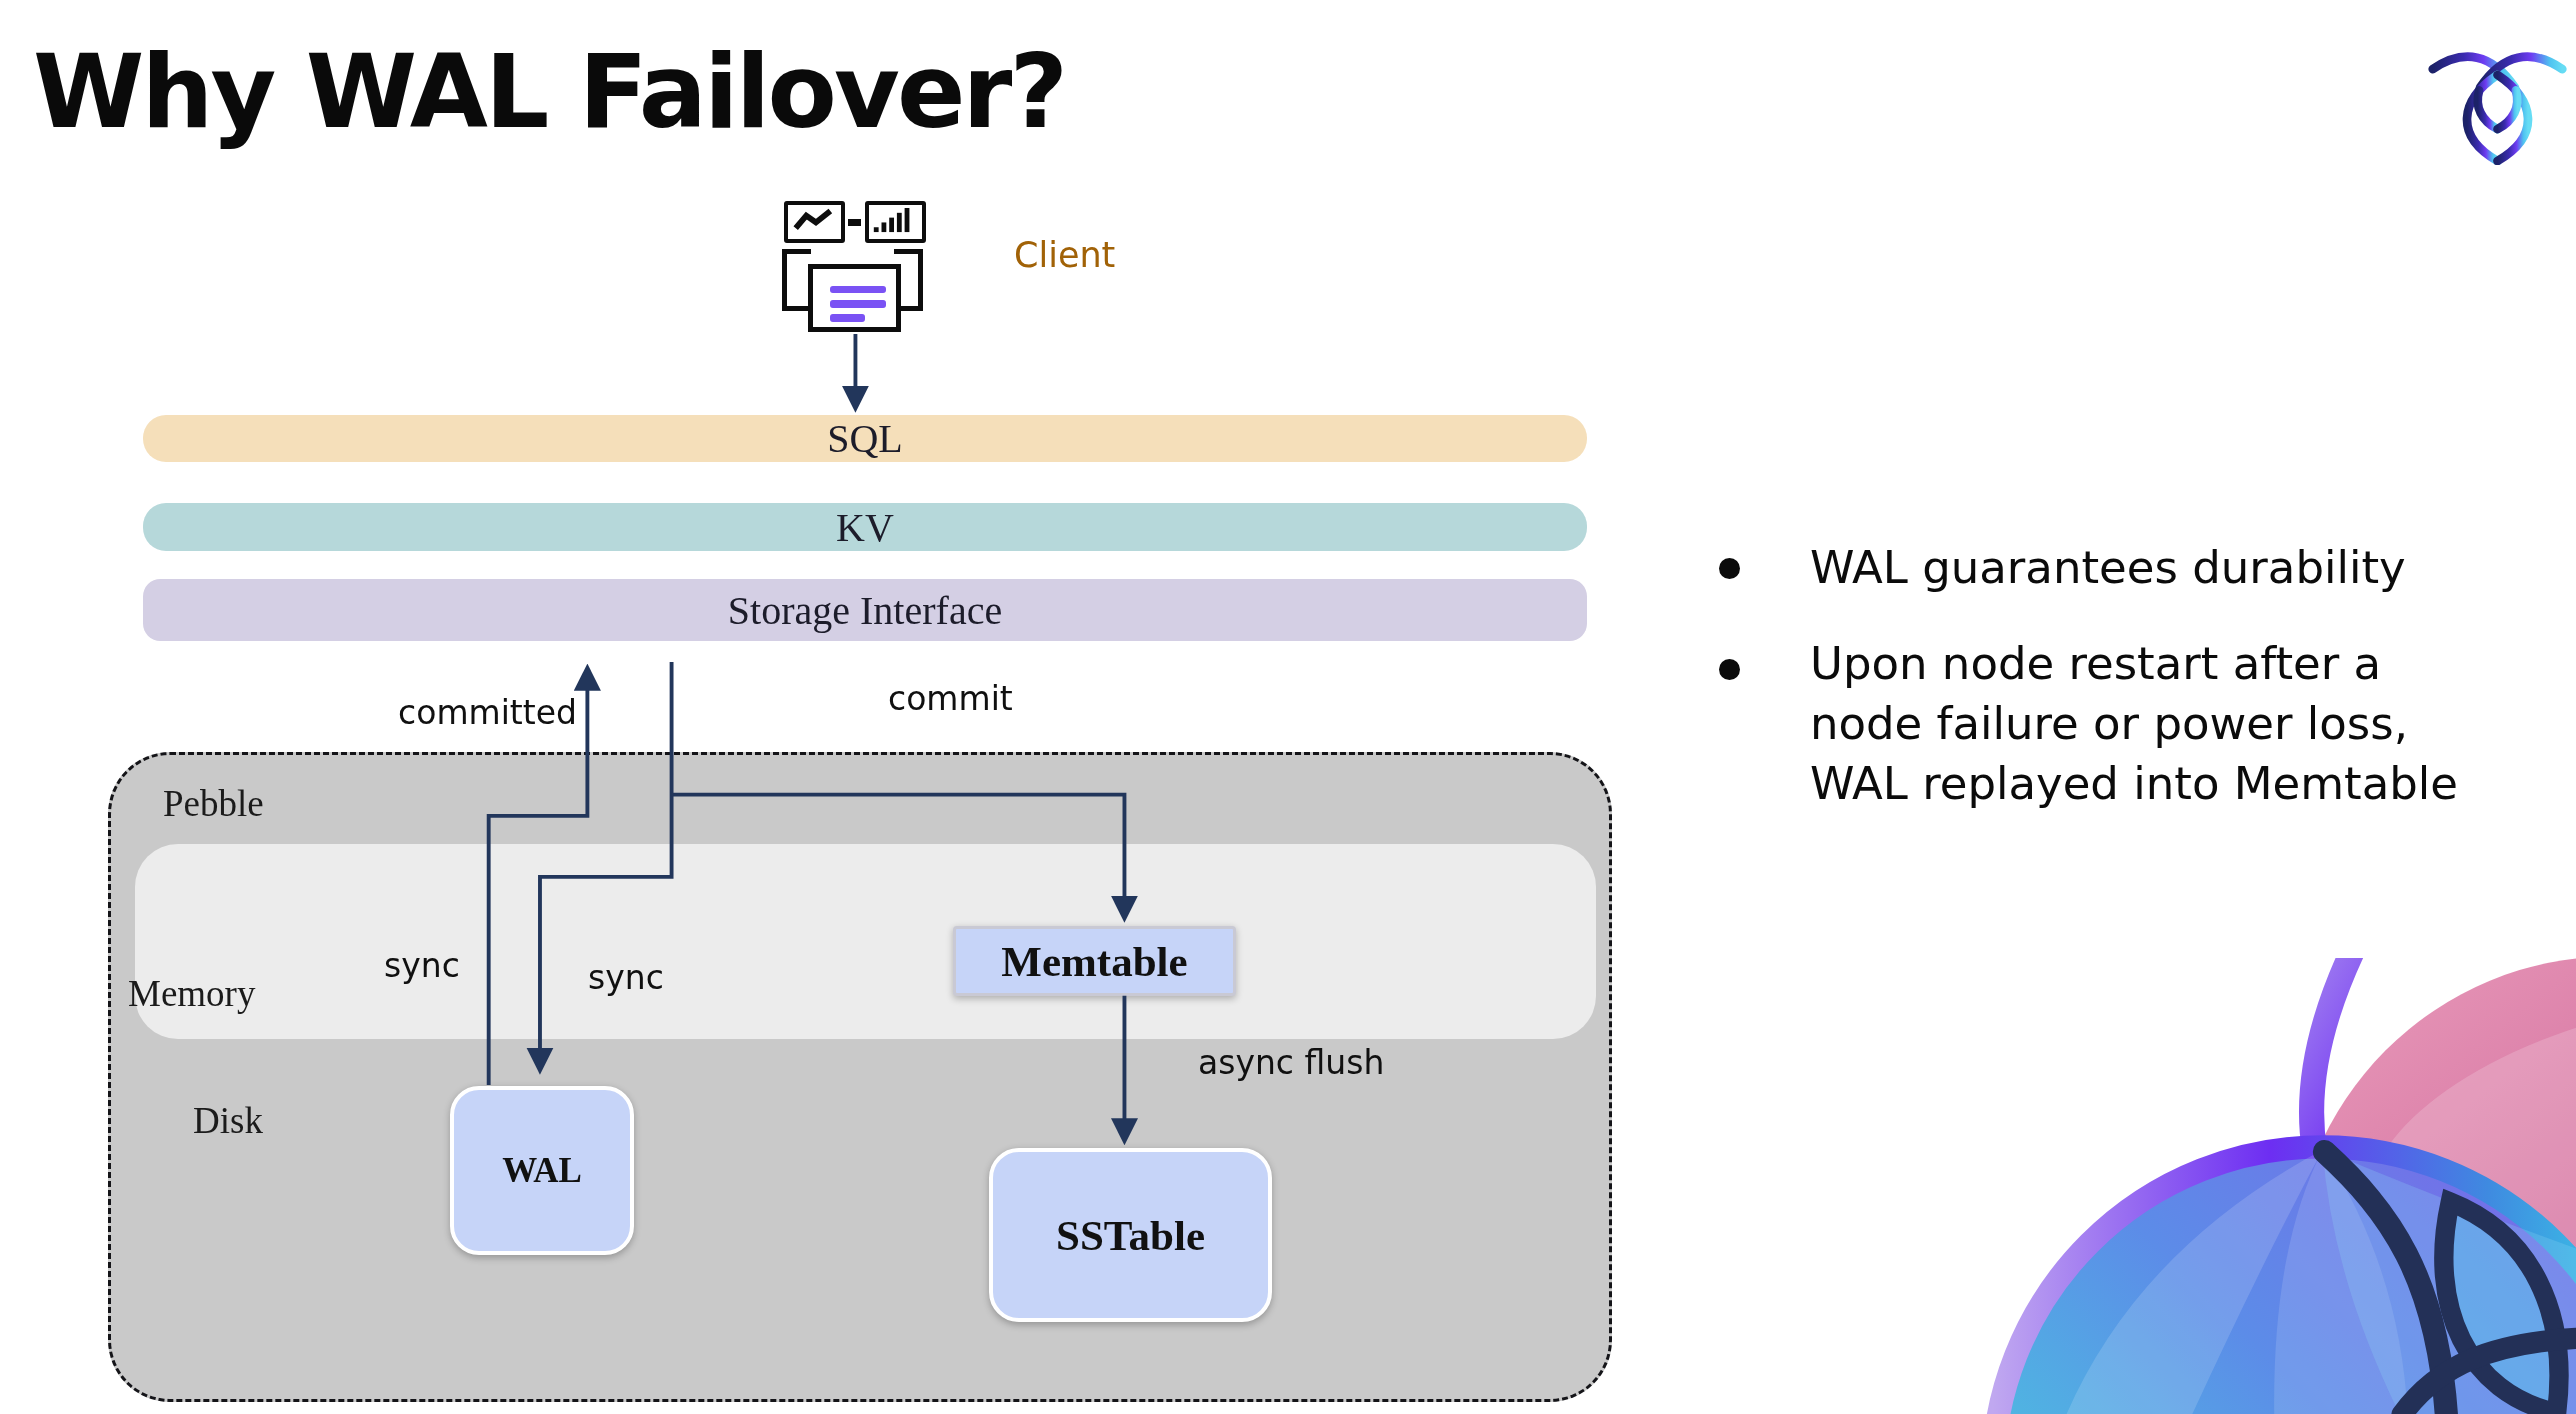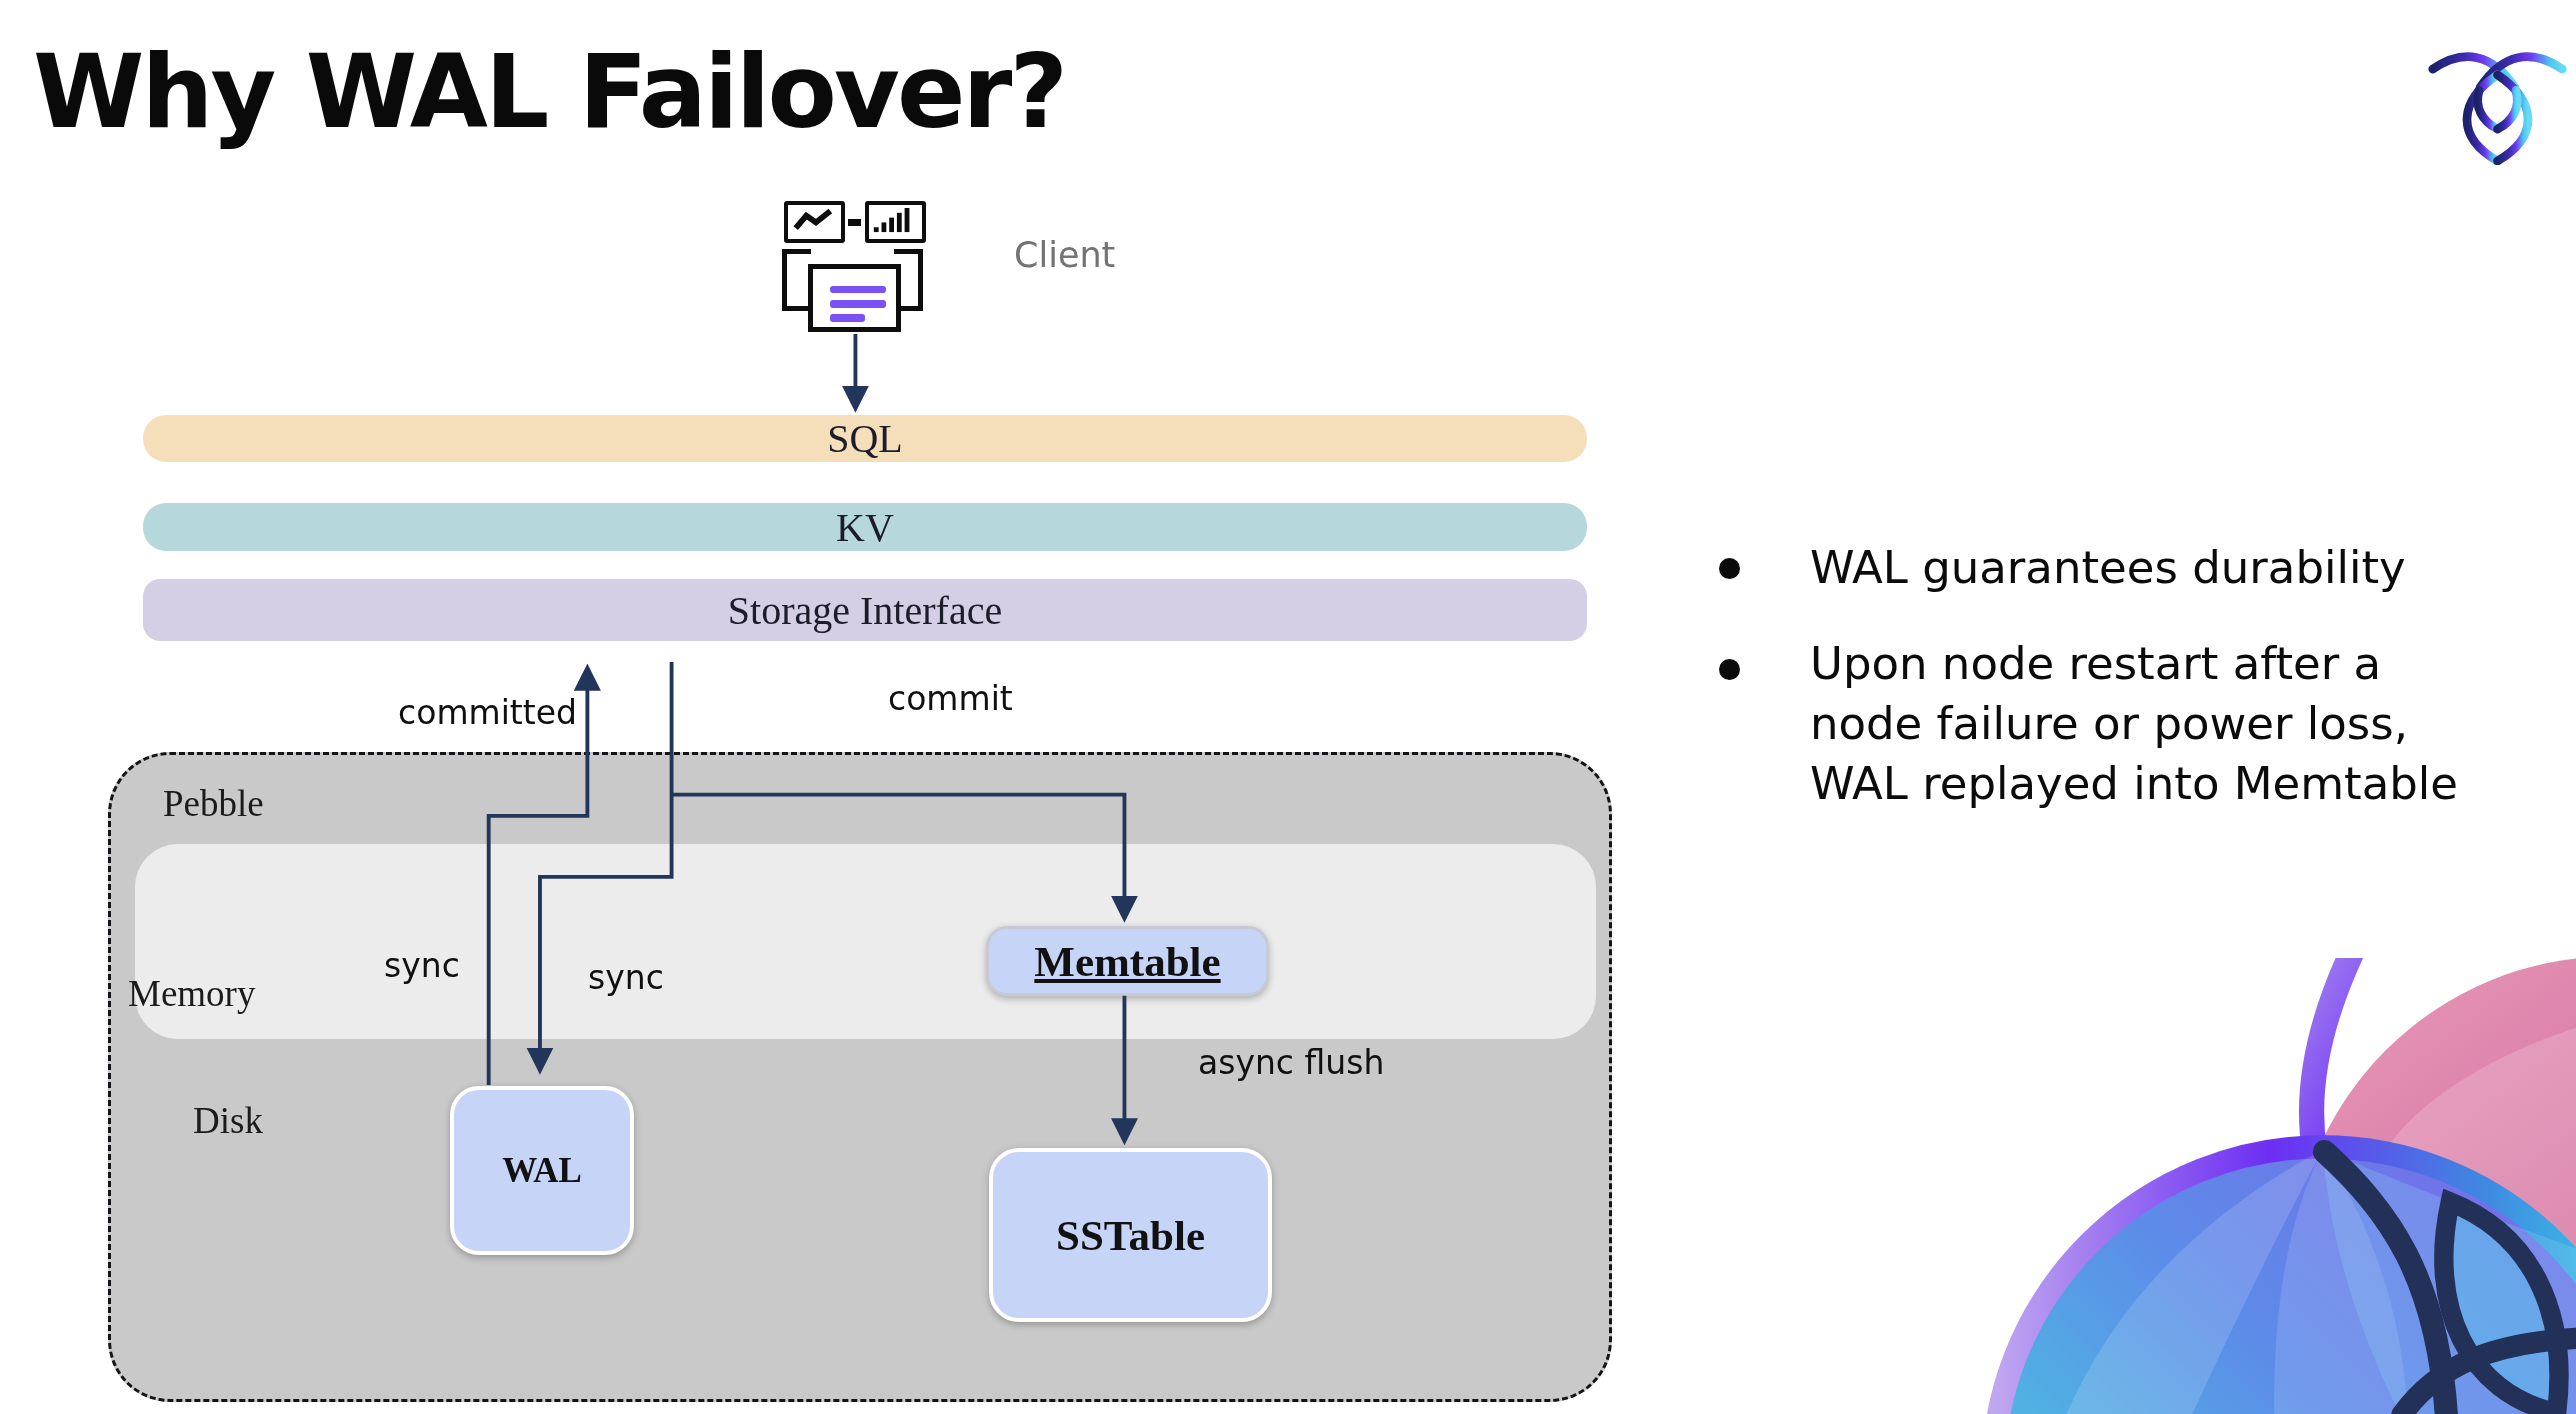--- a/index.html
+++ b/index.html
@@ -21,30 +21,30 @@
                border-radius:43px;}
   .serif-label{font-family:"Liberation Serif",serif;font-size:37px;color:#1b1b1b;}
   #pebble-label{left:163px;top:782px;}
   #memory-label{left:128px;top:972px;text-align:center;}
   #disk-label{left:193px;top:1099px;}
   
   .node{background:var(--node-fill);display:flex;align-items:center;justify-content:center;
         font-family:"Liberation Serif",serif;font-weight:bold;color:#111;
         box-shadow:0 2.9px 7.7px rgba(0,0,0,0.25);box-sizing:border-box;}
   #node-wal{left:450px;top:1086px;width:184px;height:169px;border:4.8px solid #fff;border-radius:29px;font-size:35px;}
-  #node-memtable{left:986px;top:926px;width:283px;height:70px;border:3.9px solid #c9c9d4;border-radius:21px;font-size:43px;text-decoration:underline;}
+  #node-memtable{left:953px;top:926px;width:283px;height:70px;border:3.9px solid #c9c9d4;border-radius:4px;font-size:43px;}
   #node-sstable{left:989px;top:1148px;width:283px;height:174px;border:4.8px solid #fff;border-radius:30px;font-size:43px;}
   
   .edge-label{font-size:33px;color:#101010;}
   #lbl-committed{left:387px;top:693px;width:190px;text-align:right;}
   #lbl-commit{left:879px;top:679px;margin-left:9px;}
   #lbl-sync-left{left:384px;top:946px;}
   #lbl-sync-right{left:588px;top:958px;}
   #lbl-async{left:1198px;top:1043px;}
-  #client-label{left:1014px;top:235px;font-size:35px;color:#737373;}
+  #client-label{left:1014px;top:235px;font-size:35px;color:#a16207;}
   
   .chartbox{border:4.8px solid #0d0d0d;border-radius:2.9px;background:#fff;box-sizing:border-box;}
   #client-chartbox-line{left:784px;top:201px;width:61px;height:42px;}
   #client-chartbox-bars{left:865px;top:201px;width:61px;height:42px;}
   #client-dash{left:848px;top:219px;width:12.6px;height:6.8px;background:#0d0d0d;}
   #client-bracket-left{left:782px;top:249px;width:29px;height:62px;box-sizing:border-box;
       border-left:5.8px solid #0d0d0d;border-top:5.8px solid #0d0d0d;border-bottom:5.8px solid #0d0d0d;}
   #client-bracket-right{left:894px;top:249px;width:29px;height:62px;box-sizing:border-box;
       border-right:5.8px solid #0d0d0d;border-top:5.8px solid #0d0d0d;border-bottom:5.8px solid #0d0d0d;}
   #client-doc{left:808px;top:264px;width:93px;height:68px;background:#fff;border:5.8px solid #0d0d0d;

